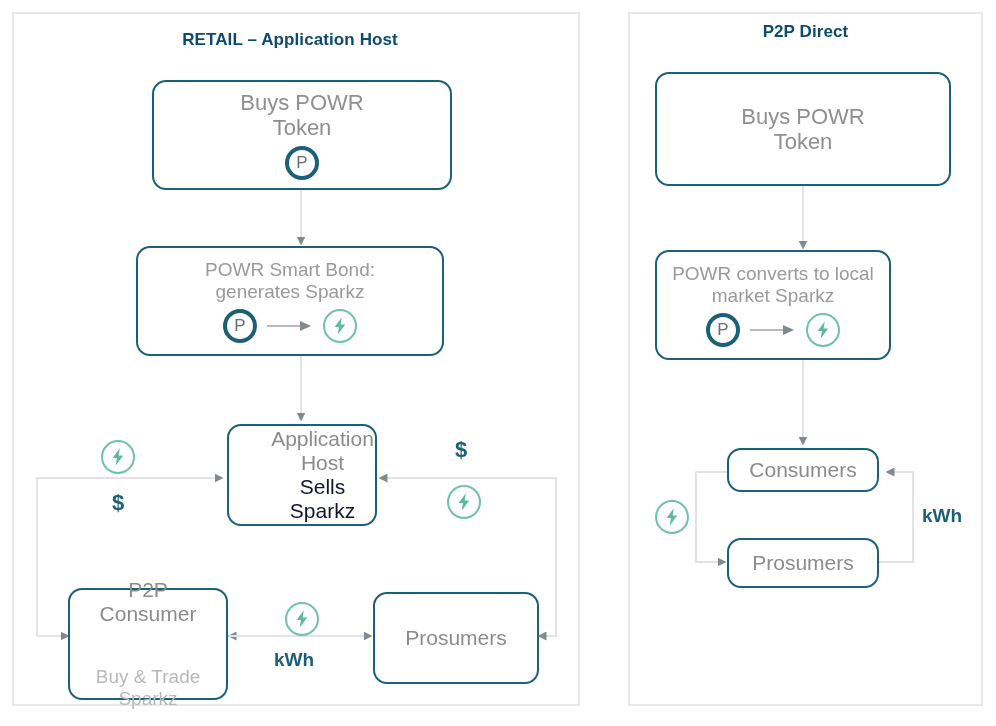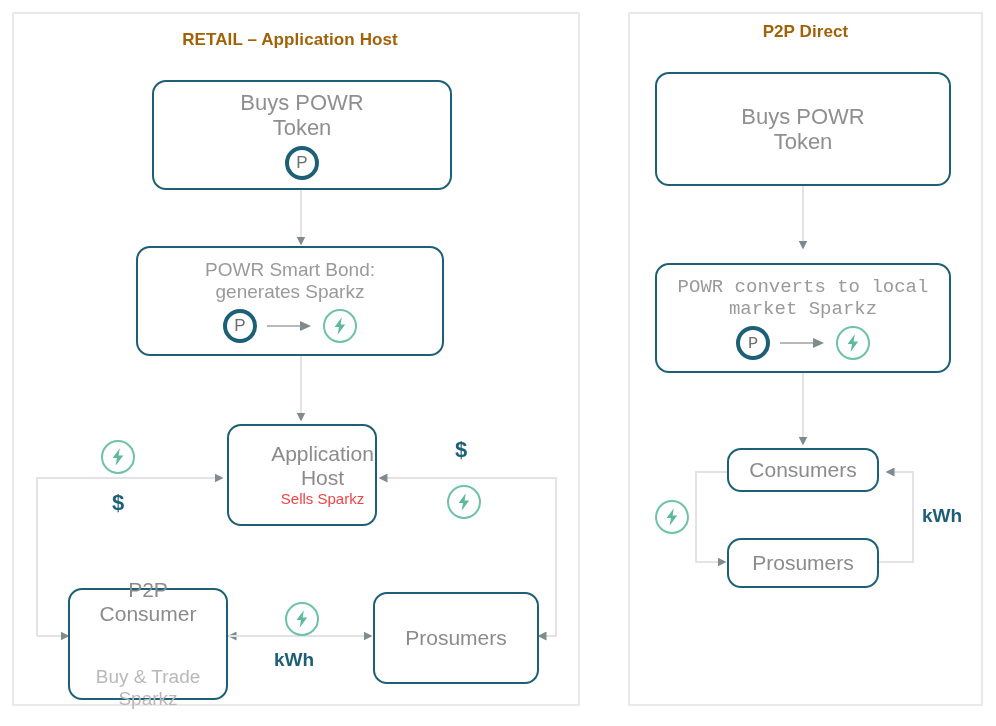--- a/index.html
+++ b/index.html
@@ -27,21 +27,21 @@
     box-sizing: border-box;
   }
   #panel-left  { left: 12px;  top: 12px; width: 568px; height: 694px; }
   #panel-right { left: 628px; top: 12px; width: 355px; height: 694px; }
 
   .panel-title {
     position: absolute;
     text-align: center;
     font-size: 17px;
     font-weight: bold;
-    color: #a16207;
+    color: #0c4a6e;
     letter-spacing: 0.1px;
     white-space: nowrap;
   }
   #title-left  { left: 0;   top: 30px;  width: 580px; }
   #title-right { left: 628px; top: 22px; width: 355px; }
 
   
   .node {
     position: absolute;
     box-sizing: border-box;
@@ -187,21 +187,21 @@
         <svg width="20" height="20" viewBox="0 0 20 20">
           <path d="M11.8 1.2 L4.6 11.1 L9.0 11.1 L7.6 18.8 L15.2 8.4 L10.6 8.4 z" fill="#5cba9a"></path>
         </svg>
       </div>
     </div>
   </div>
 
   <div class="node" style="left:227px; top:424px; width:150px; height:102px;padding-left:41px;">
     <div class="line1" style="font-size:21px;color:#8b8b8b;">Application
 Host</div>
-    <div class="line-sub" style="font-size:15px;color:#ef4444;">Sells Sparkz</div>
+    <div class="line-sub" style="font-size:21px;color:#0f172a;">Sells Sparkz</div>
   </div>
 
   <div class="node small" style="left:68px; top:588px; width:160px; height:112px;">
     <div class="line1" style="font-size:21px;color:#8b8b8b;">P2P
 Consumer</div>
     <div class="line-sub" style="font-size:19px;color:#b8b8b8;margin-top:40px;">Buy &amp; Trade
 Sparkz</div>
   </div>
 
   <div class="node" style="left:373px; top:592px; width:166px; height:92px;">
@@ -227,21 +227,21 @@
       <path d="M11.8 1.2 L4.6 11.1 L9.0 11.1 L7.6 18.8 L15.2 8.4 L10.6 8.4 z" fill="#5cba9a"></path>
     </svg>
   </div>
   <div class="edge-label" style="left:274px; top:649px;">kWh</div>
 
   <div class="node" style="left:655px; top:72px; width:296px; height:114px;">
     <div class="line1">Buys POWR
 Token</div>
   </div>
 
-  <div class="node" style="left:655px; top:263px; width:296px; height:110px;font-family:Liberation Mono, monospace;">
+  <div class="node" style="left:655px; top:250px; width:236px; height:110px;">
     <div class="line-sub" style="font-size:19px;color:#9a9a9a;">POWR converts to local
 market Sparkz</div>
     <div class="iconrow">
       <div class="tok">P</div>
       <svg class="mini-arrow" viewBox="0 0 46 12">
         <path d="M0,6 L34,6" stroke="#b9b9b9" stroke-width="2" fill="none"></path>
         <path d="M33,1 L44,6 L33,11 z" fill="#7f8b90"></path>
       </svg>
       <div class="spk">
         <svg width="20" height="20" viewBox="0 0 20 20">

